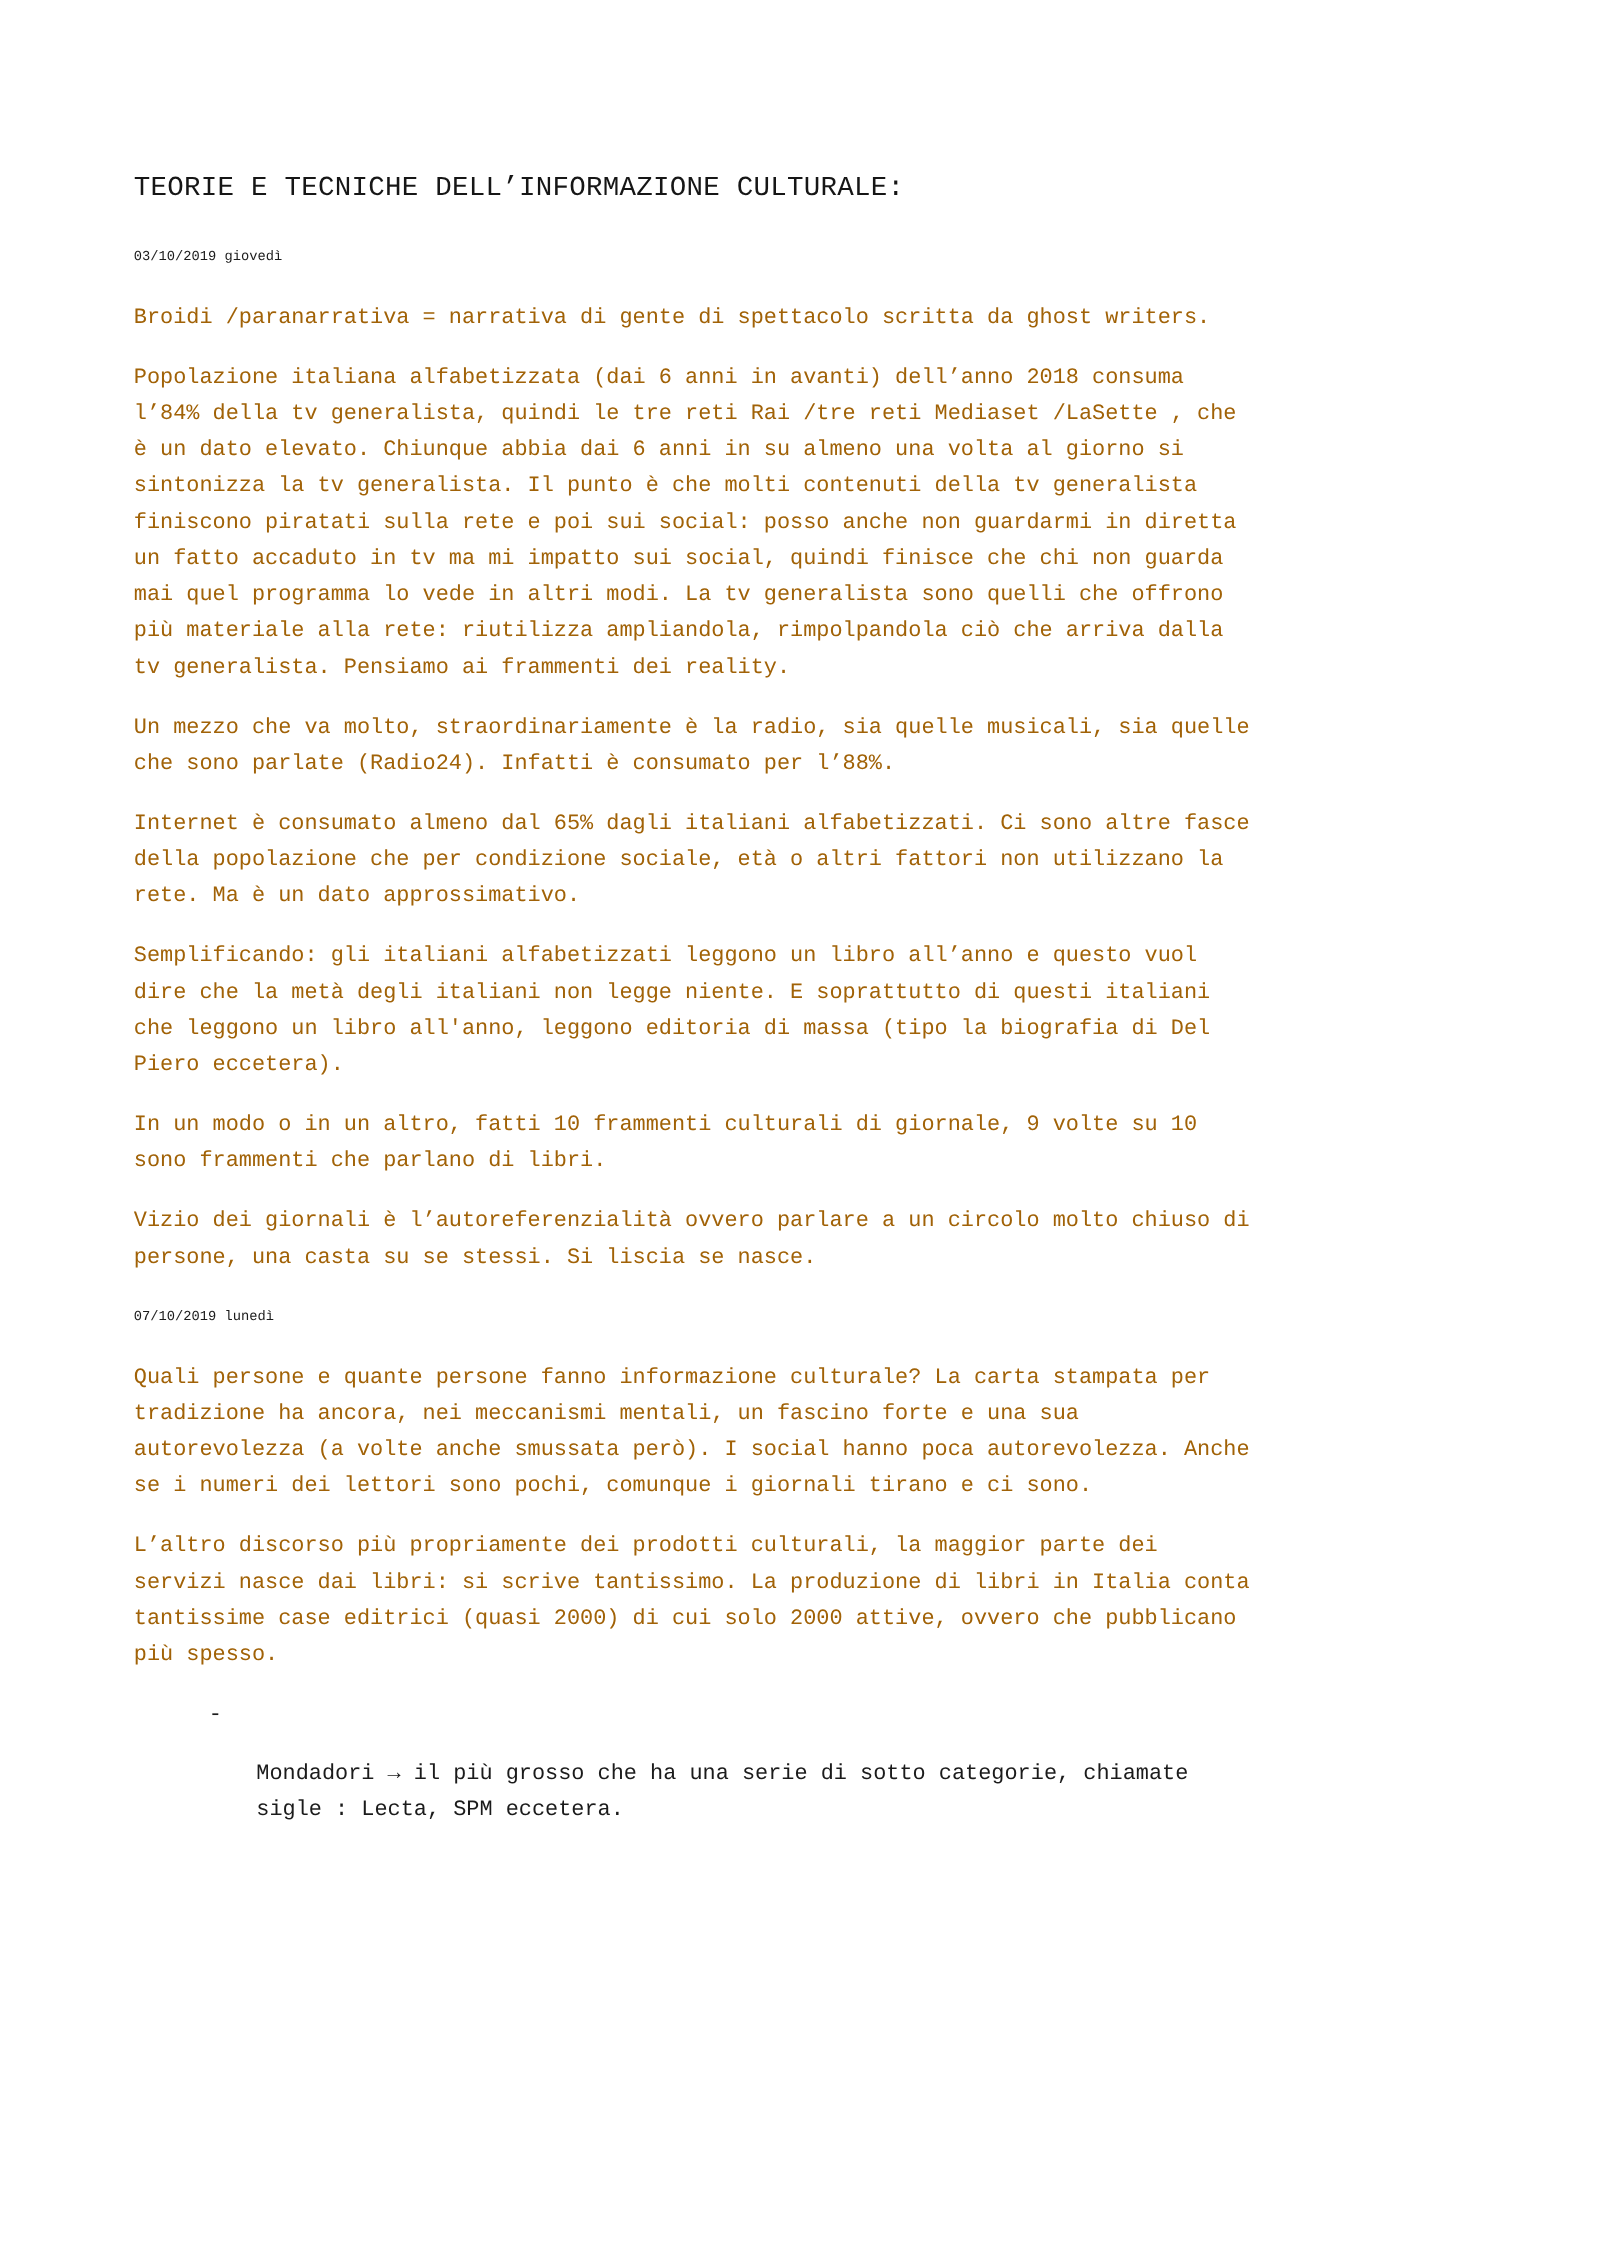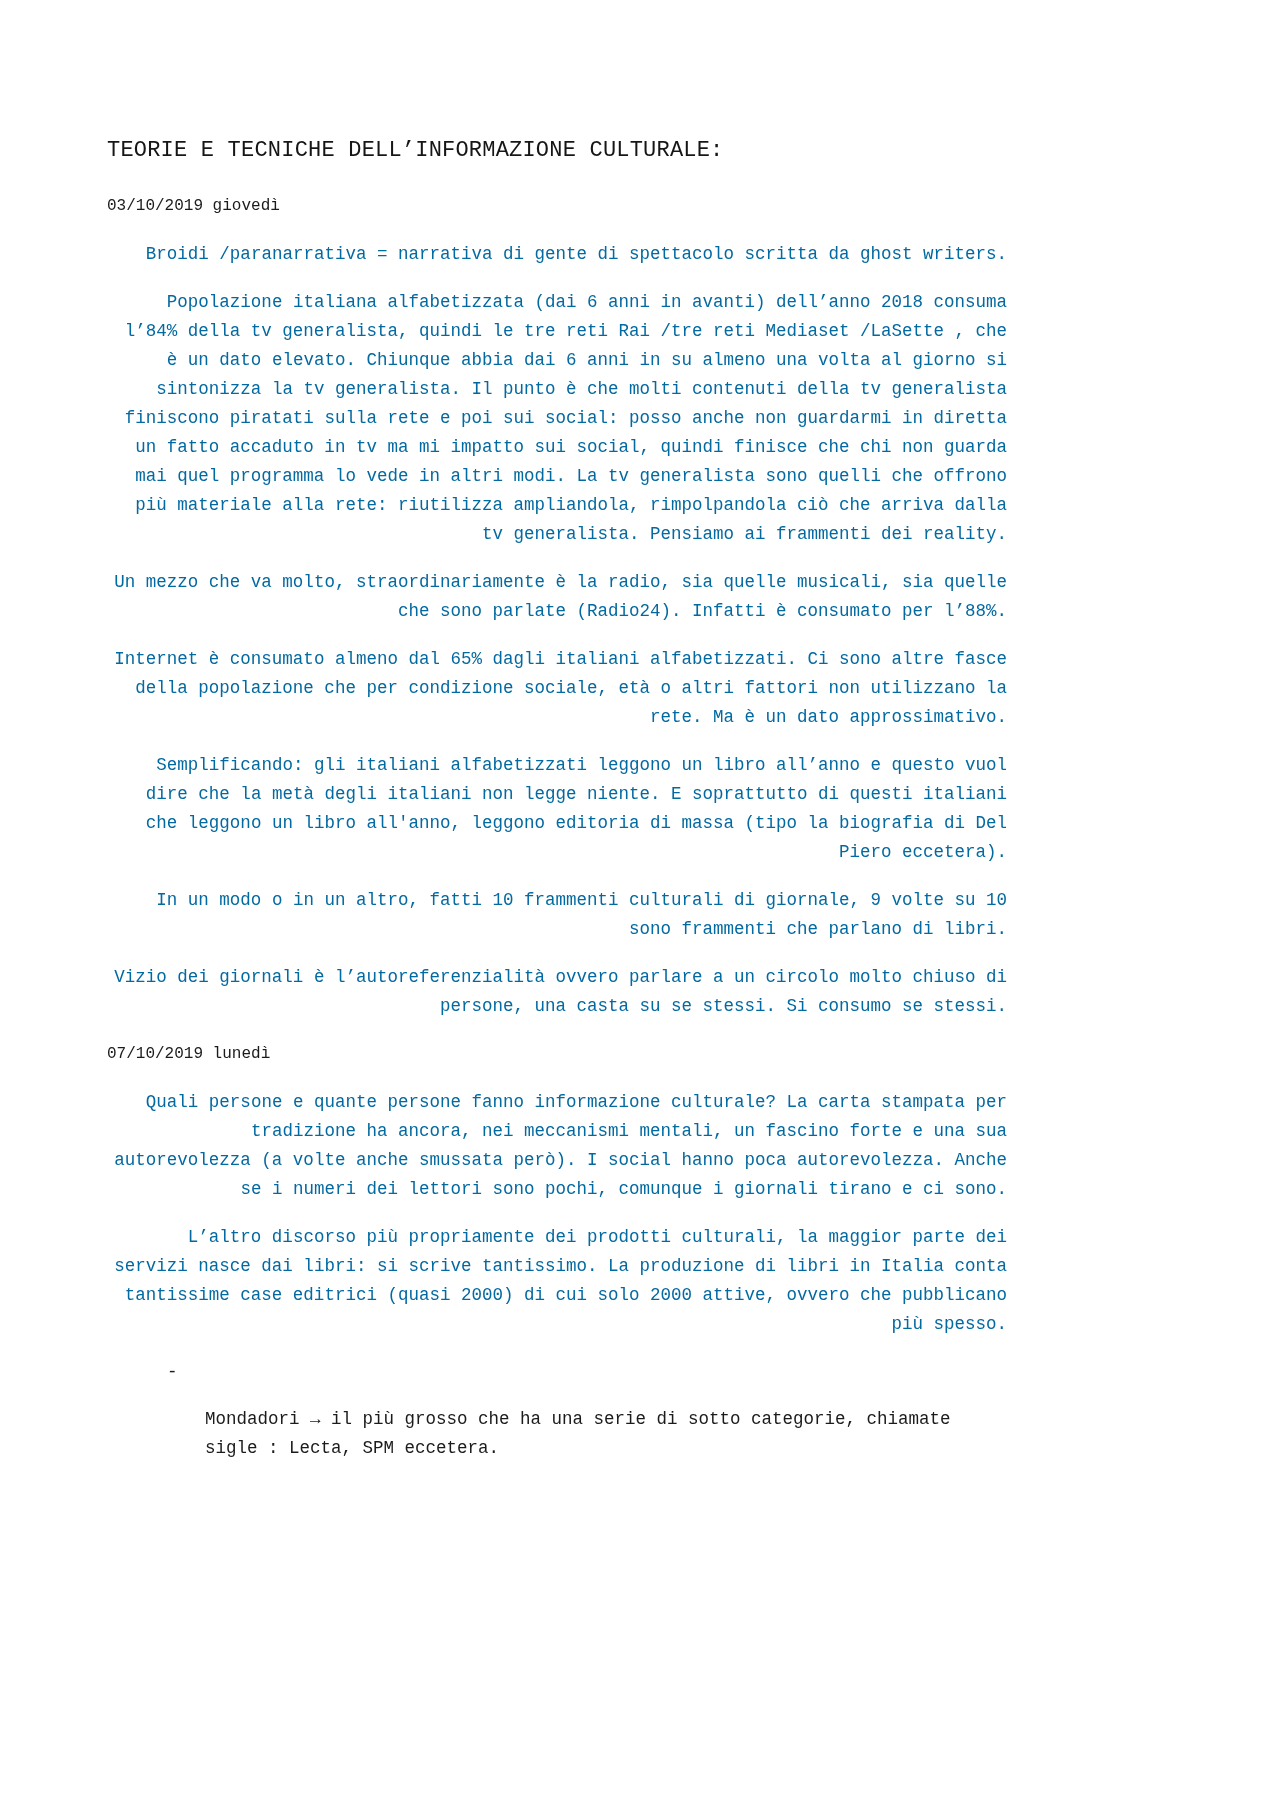--- a/index.html
+++ b/index.html
@@ -30,25 +30,24 @@
     font-weight: 400;
     letter-spacing: 0.2px;
     color: #161616;
     margin: 0 0 26px 0;
     line-height: 30px;
   }
   p.para {
     font-size: 17.5px;
     line-height: 29px;
     margin: 16px 0 19px 0;
-    color: #0369a1;
-    text-align: right;
+    color: #a16207;
   }
   p.date-line {
-    font-size: 16px;
+    font-size: 11px;
     line-height: 29px;
     margin: 0 0 19px 0;
     color: #1b1b1b;
   }
   .bullet-row {
     display: flex;
     margin: 0 0 19px 60px;
     font-size: 17.5px;
     line-height: 29px;
     color: #1b1b1b;
@@ -71,21 +70,21 @@
     <h1 class="doc-title">TEORIE E TECNICHE DELL’INFORMAZIONE CULTURALE:</h1>
 
     <p class="date-line">03/10/2019 giovedì</p>
 
     <p class="para">Broidi /paranarrativa = narrativa di gente di spettacolo scritta da ghost writers.</p>
     <p class="para">Popolazione italiana alfabetizzata (dai 6 anni in avanti) dell’anno 2018 consuma l’84% della tv generalista, quindi le tre reti Rai /tre reti Mediaset /LaSette , che è un dato elevato. Chiunque abbia dai 6 anni in su almeno una volta al giorno si sintonizza la tv generalista. Il punto è che molti contenuti della tv generalista finiscono piratati sulla rete e poi sui social: posso anche non guardarmi in diretta un fatto accaduto in tv ma mi impatto sui social, quindi finisce che chi non guarda mai quel programma lo vede in altri modi. La tv generalista sono quelli che offrono più materiale alla rete: riutilizza ampliandola, rimpolpandola ciò che arriva dalla tv generalista. Pensiamo ai frammenti dei reality.</p>
     <p class="para">Un mezzo che va molto, straordinariamente è la radio, sia quelle musicali, sia quelle che sono parlate (Radio24). Infatti è consumato per l’88%.</p>
     <p class="para">Internet è consumato almeno dal 65% dagli italiani alfabetizzati. Ci sono altre fasce della popolazione che per condizione sociale, età o altri fattori non utilizzano la rete. Ma è un dato approssimativo.</p>
     <p class="para">Semplificando: gli italiani alfabetizzati leggono un libro all’anno e questo vuol dire che la metà degli italiani non legge niente. E soprattutto di questi italiani che leggono un libro all'anno, leggono editoria di massa (tipo la biografia di Del Piero eccetera).</p>
     <p class="para">In un modo o in un altro, fatti 10 frammenti  culturali di giornale, 9 volte su 10 sono frammenti che parlano di libri.</p>
-    <p class="para">Vizio dei giornali è l’autoreferenzialità ovvero parlare a un circolo molto chiuso di persone, una casta su se stessi. Si consumo se stessi.</p>
+    <p class="para">Vizio dei giornali è l’autoreferenzialità ovvero parlare a un circolo molto chiuso di persone, una casta su se stessi. Si liscia se nasce.</p>
 
     <p class="date-line">07/10/2019 lunedì</p>
 
     <p class="para">Quali persone e quante persone fanno informazione culturale? La carta stampata per tradizione ha ancora, nei meccanismi mentali, un fascino forte e una sua autorevolezza (a volte anche smussata però). I social hanno poca autorevolezza. Anche se i numeri dei lettori sono pochi, comunque i giornali tirano e ci sono.</p>
     <p class="para">L’altro discorso più propriamente dei prodotti culturali, la maggior parte dei servizi nasce dai libri: si scrive tantissimo. La produzione di libri in Italia conta tantissime case editrici (quasi 2000) di cui solo 2000 attive, ovvero che pubblicano più spesso.</p>
 
     <div class="bullet-row">
       <span class="bullet-marker">-</span>
       <span class="bullet-text">Mondadori → il più grosso che ha una serie di sotto categorie, chiamate sigle : Lecta, SPM eccetera.</span>
     </div>

